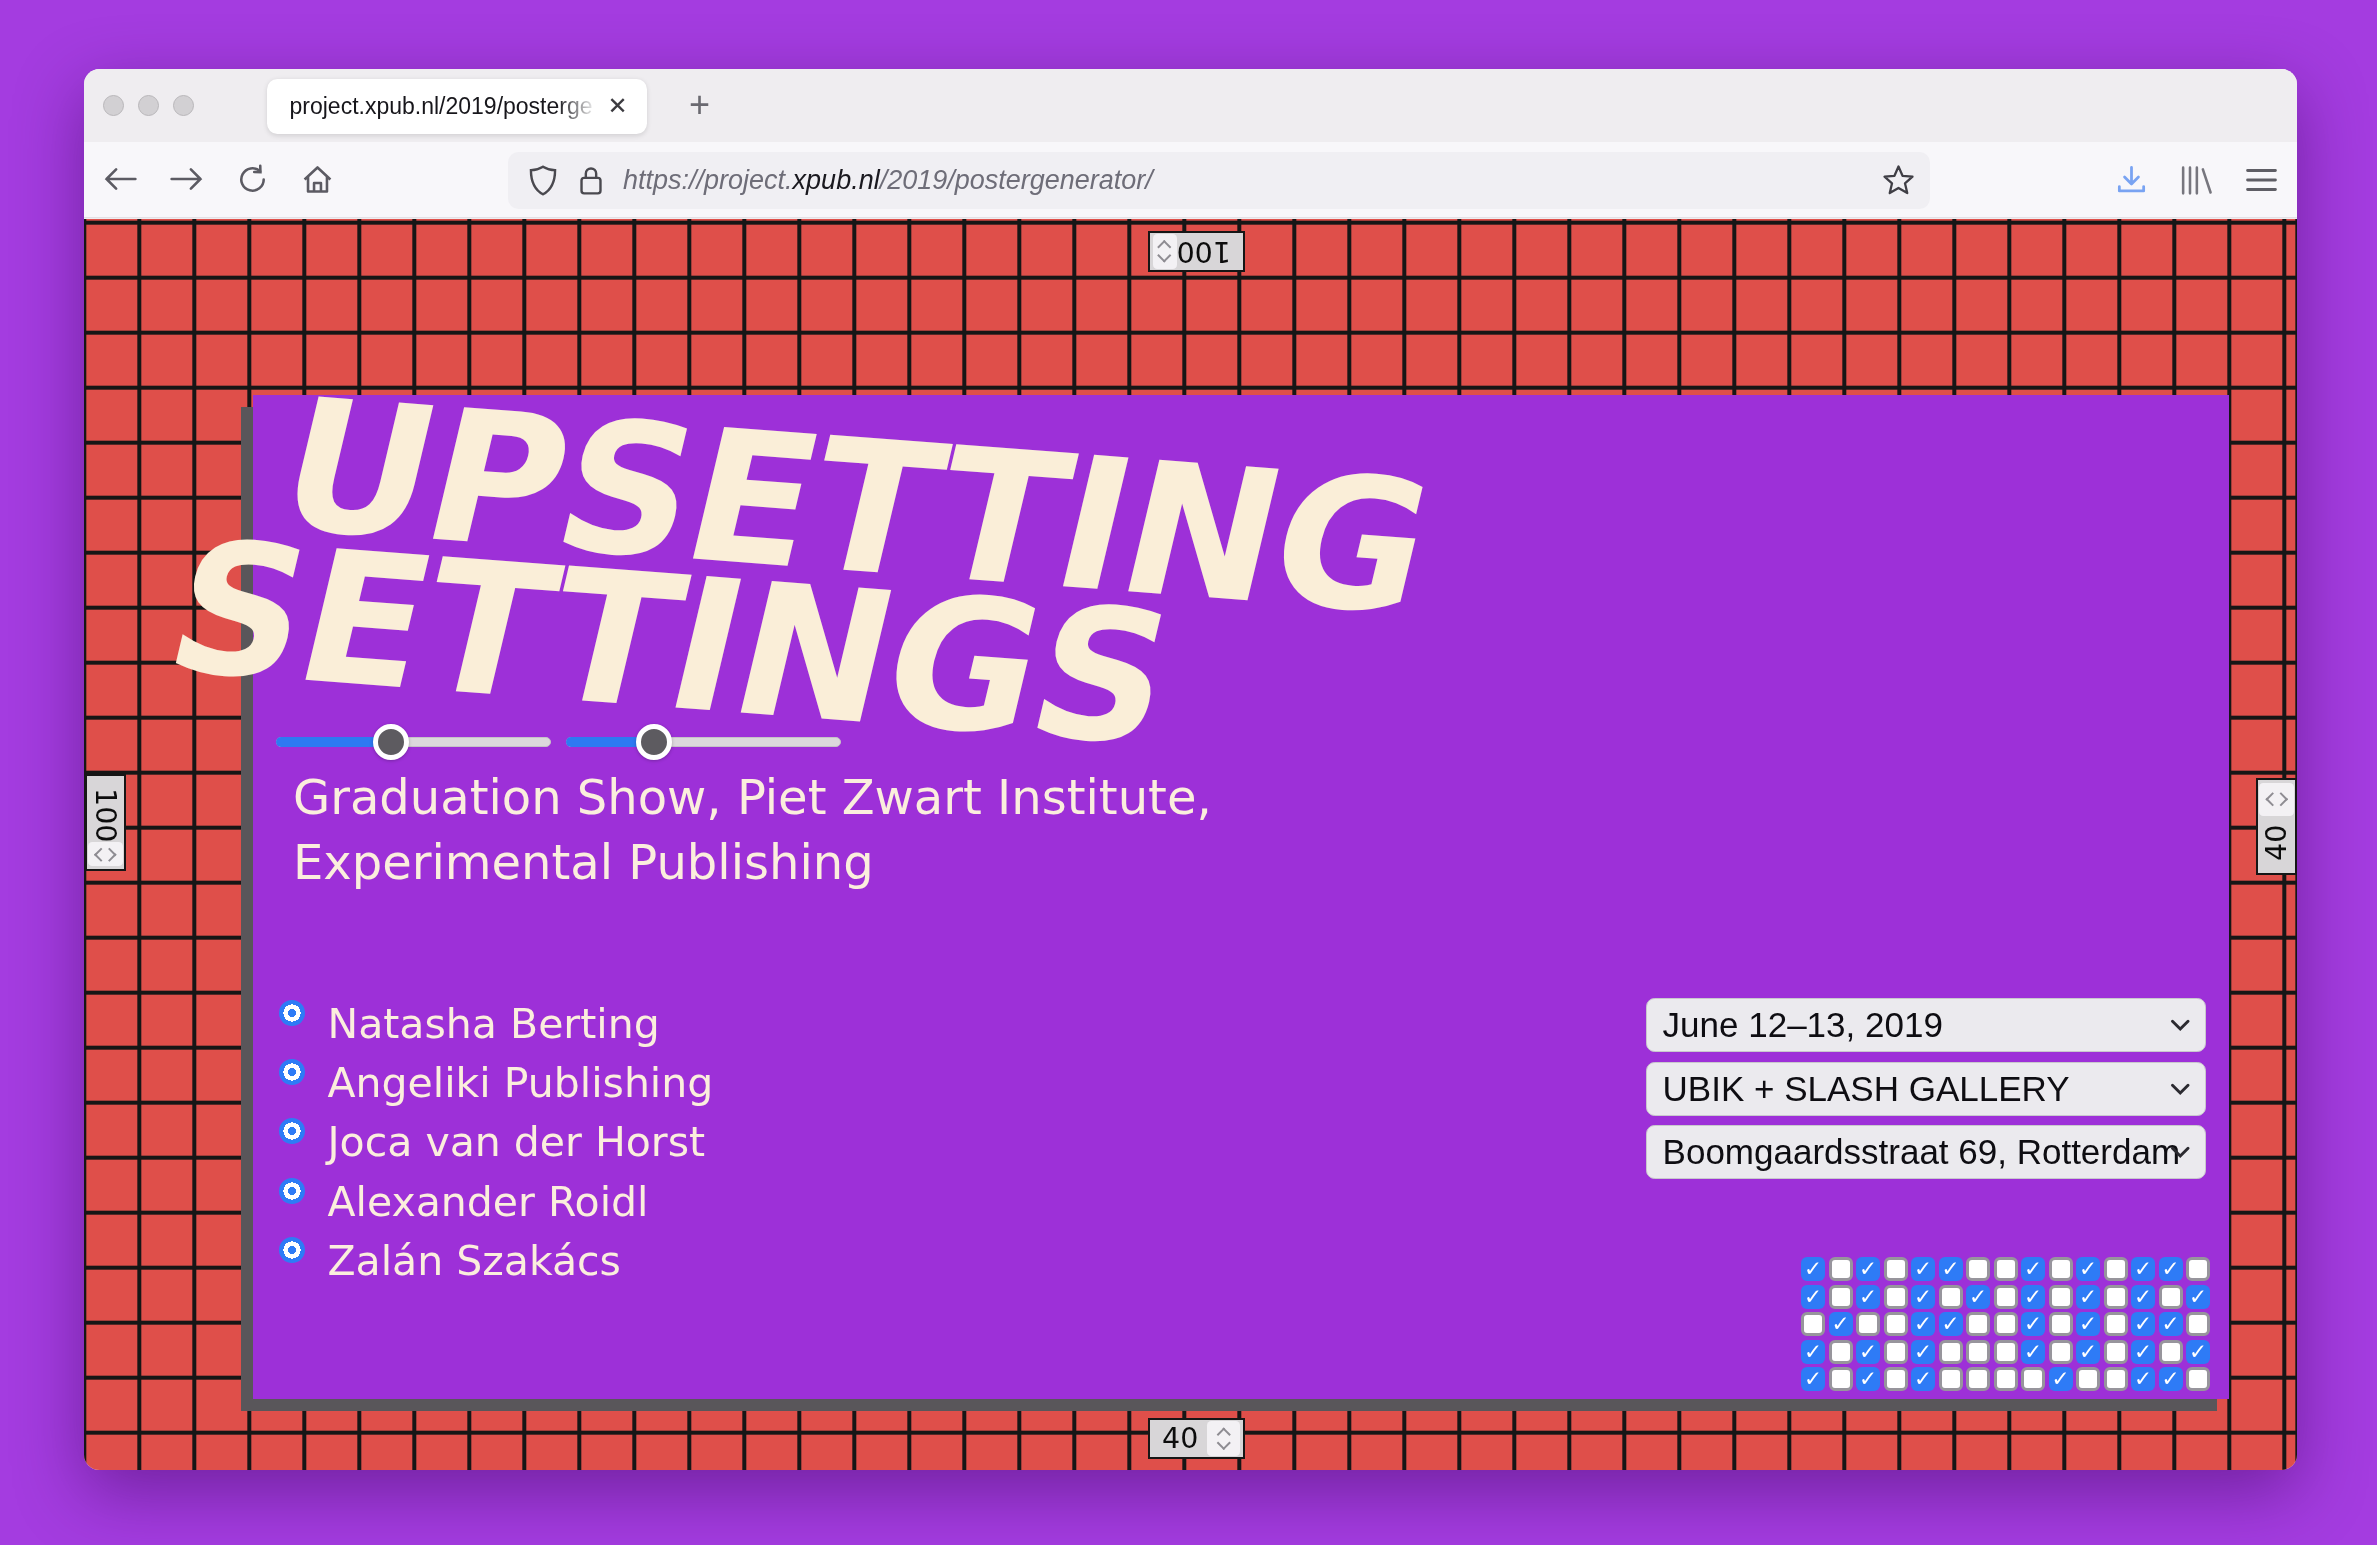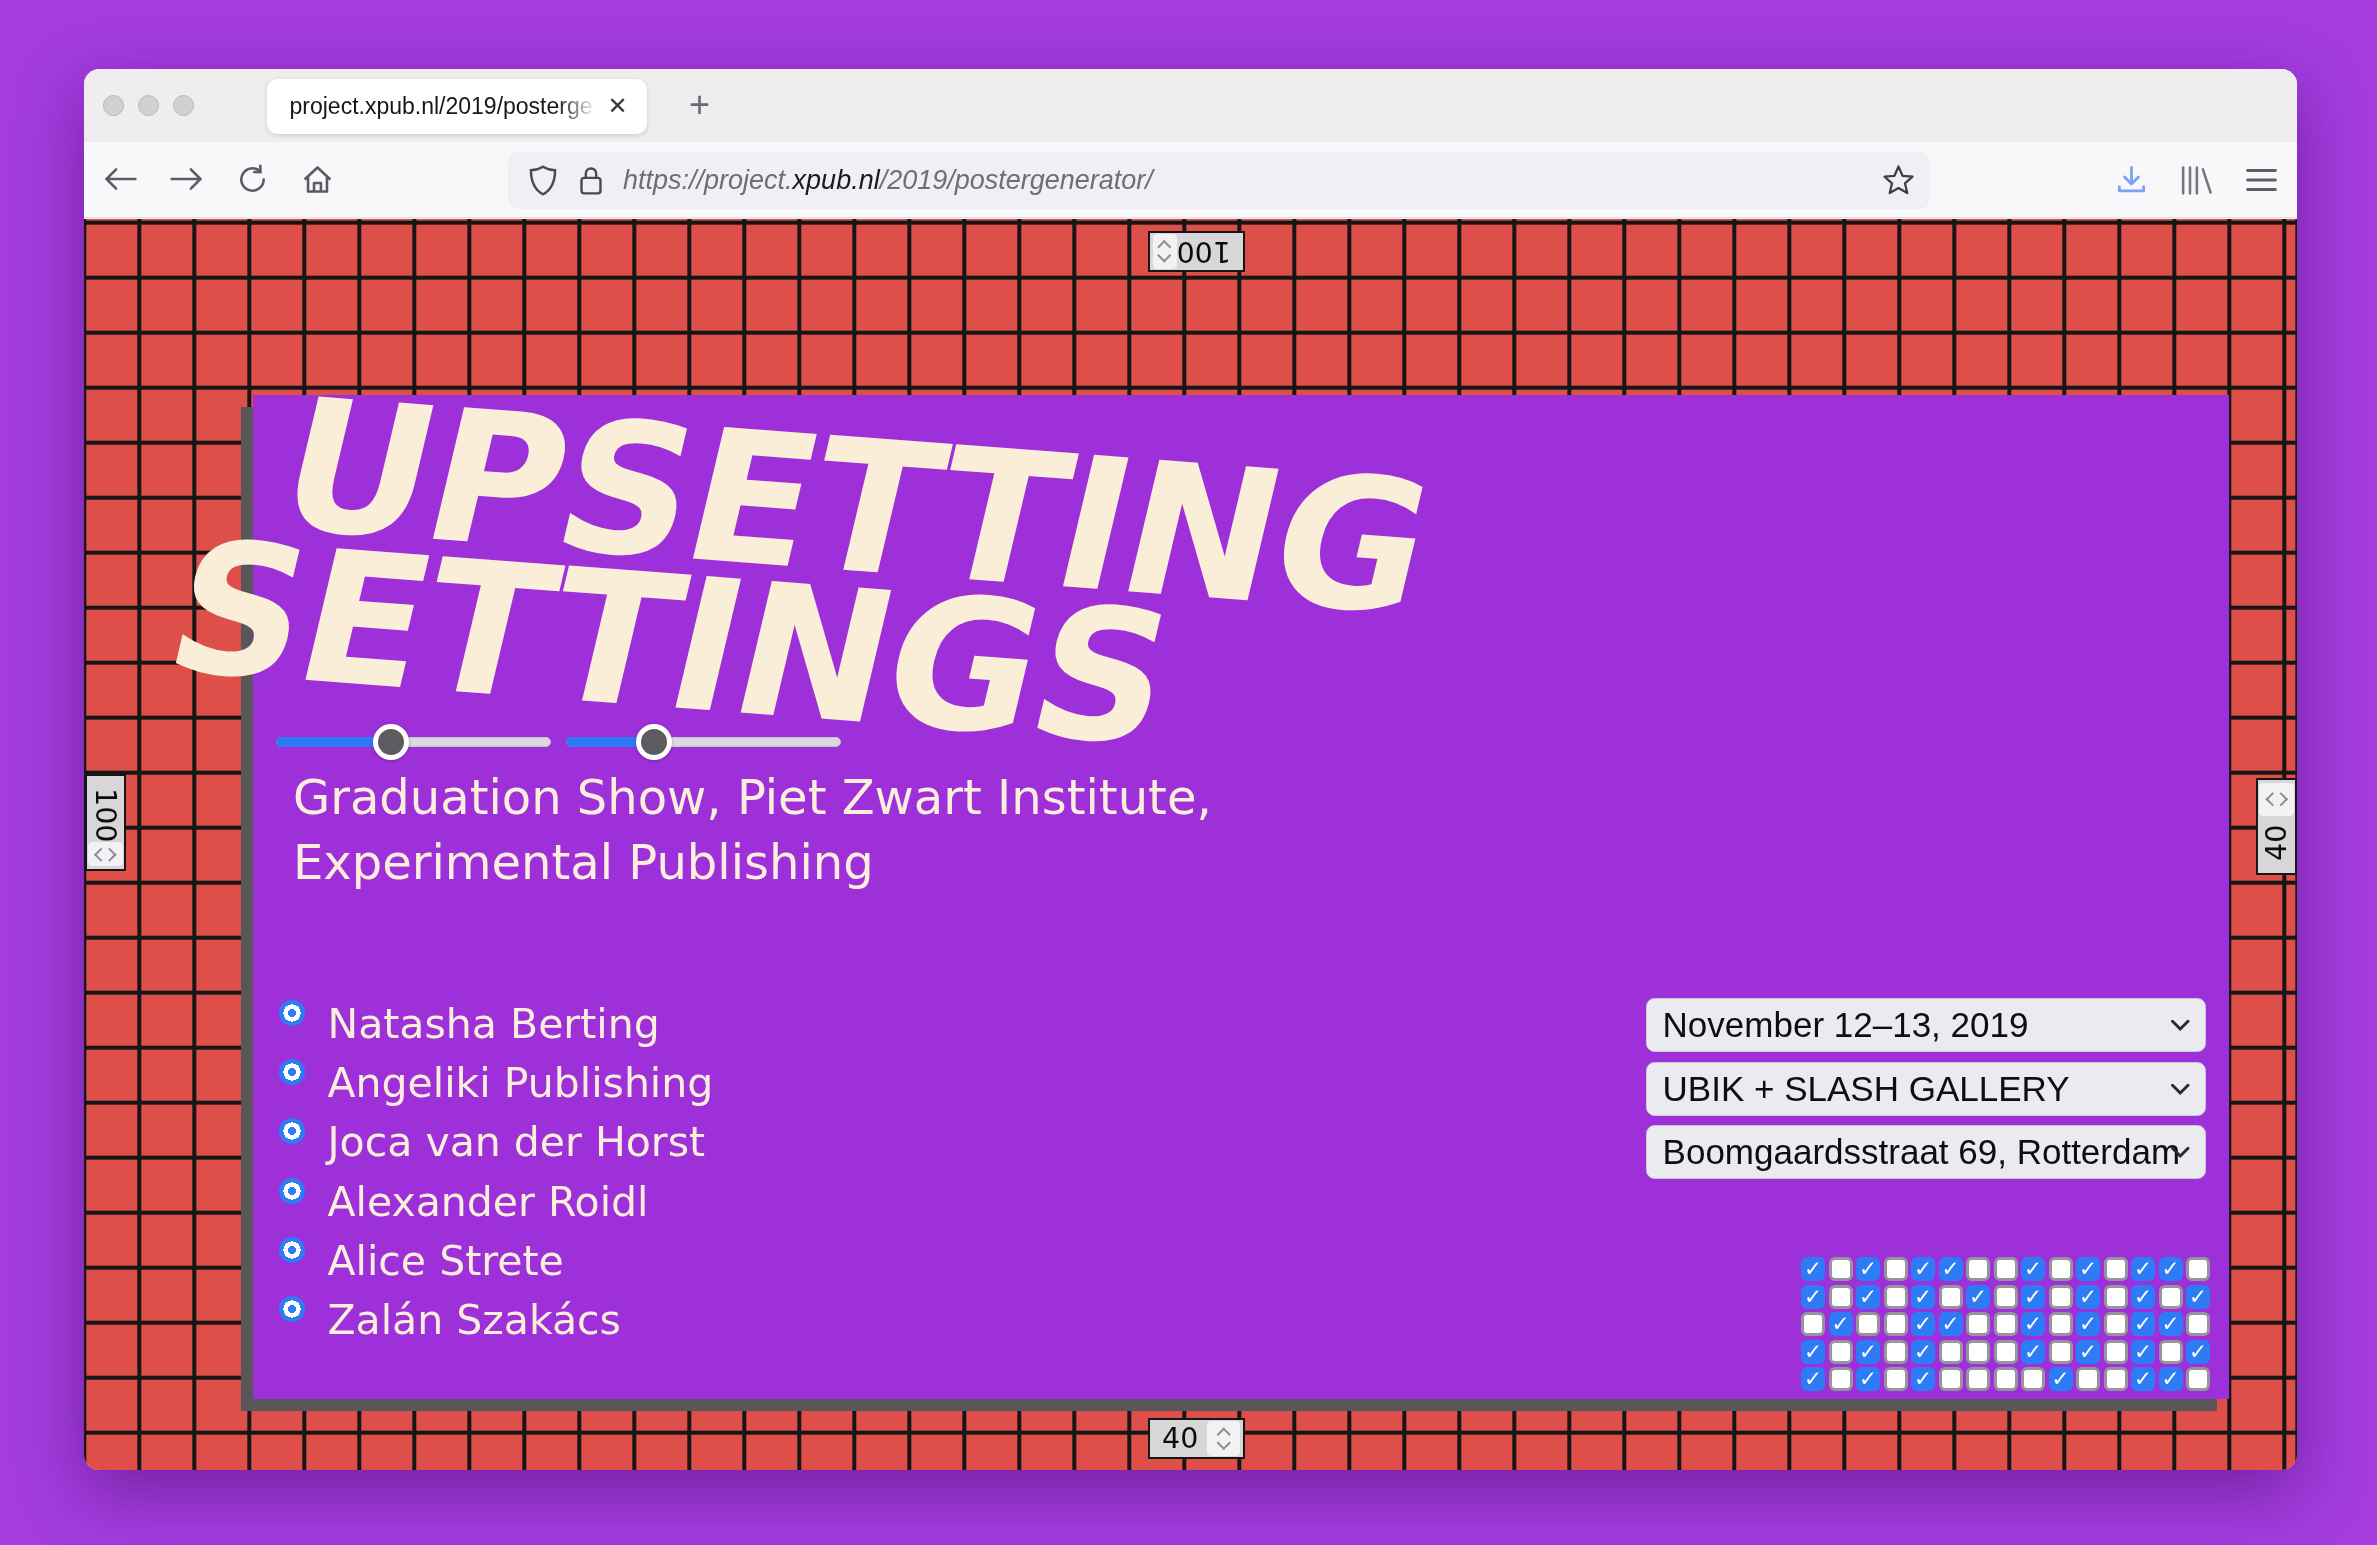--- a/index.html
+++ b/index.html
@@ -221,31 +221,27 @@
           <li>
             <span class="bullet"></span>
             <span class="name-label">Joca van der Horst</span>
           </li>
           <li>
             <span class="bullet"></span>
             <span class="name-label">Alexander Roidl</span>
           </li>
           <li>
             <span class="bullet"></span>
-            <span class="name-label">Alice Strete</span>
-          </li>
-          <li>
-            <span class="bullet"></span>
             <span class="name-label">Zalán Szakács</span>
           </li>
         </ul>
 
       <div class="selects">
         <div class="select">
-          <span class="select-label">November 12–13, 2019</span>
+          <span class="select-label">June 12–13, 2019</span>
           <span class="chev">
             <svg width="22.5" height="17.3" viewBox="0 0 26 20" fill="none" stroke="#2b2a30" stroke-width="3.4" stroke-linecap="round">
                 <path d="M4 6 L13 15 L22 6"></path>
               </svg>
           </span>
         </div>
         <div class="select">
           <span class="select-label">UBIK + SLASH GALLERY</span>
           <span class="chev">
             <svg width="22.5" height="17.3" viewBox="0 0 26 20" fill="none" stroke="#2b2a30" stroke-width="3.4" stroke-linecap="round">

